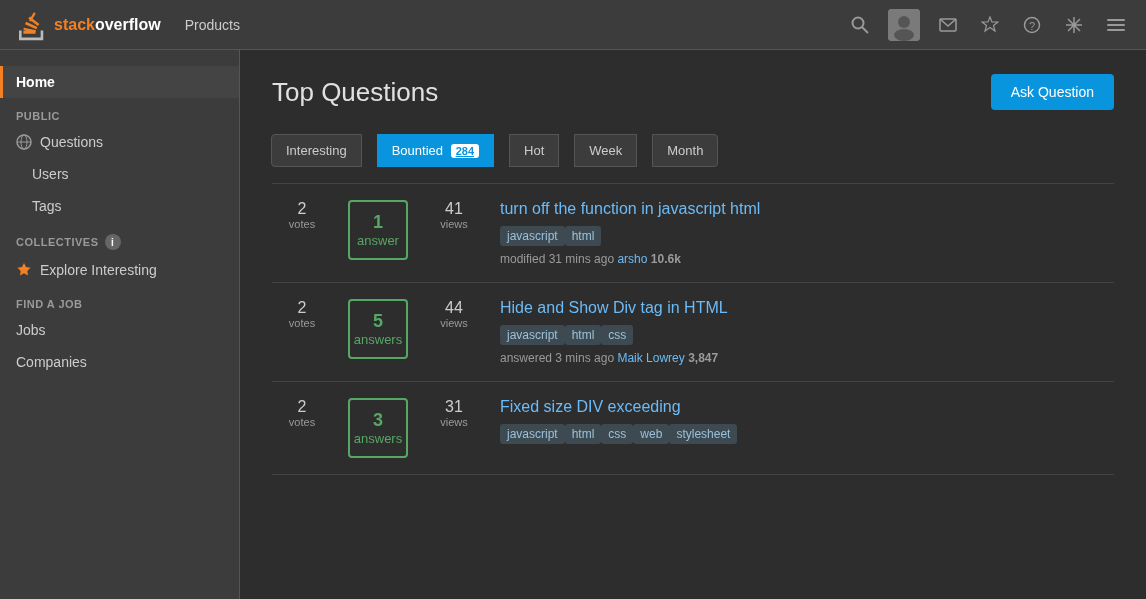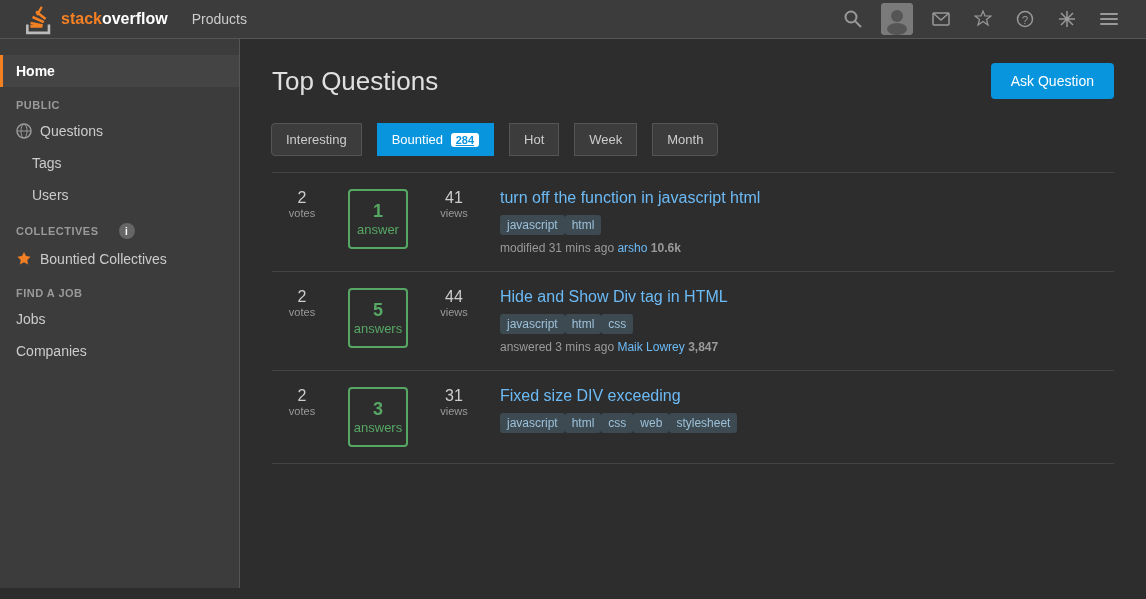--- a/index.html
+++ b/index.html
@@ -1,24 +1,24 @@
 <!DOCTYPE html>
 <html><head>
   <meta charset="utf-8">
   <style>
     * { box-sizing: border-box; margin: 0; padding: 0; }
     body { font-family: Arial, sans-serif; background: #2d2d2d; color: #ccc; font-size: 14px; }
 
     
     .topbar {
       background: #3c3c3c;
-      height: 39px;
-      display: flex;
-      align-items: center;
-      padding: 0 23px;
+      height: 50px;
+      display: flex;
+      align-items: center;
+      padding: 0 16px;
       gap: 16px;
       border-bottom: 1px solid #555;
     }
     .logo {
       display: flex;
       align-items: center;
       gap: 6px;
       text-decoration: none;
     }
     .logo-icon {
@@ -328,34 +328,34 @@
     <div class="sidebar-section-label">PUBLIC</div>
     <div class="sidebar-item">
       <svg width="16" height="16" viewBox="0 0 16 16" fill="none">
           <circle cx="8" cy="8" r="7" stroke="#999" stroke-width="1.5" fill="none"></circle>
           <ellipse cx="8" cy="8" rx="3" ry="7" stroke="#999" stroke-width="1"></ellipse>
           <line x1="1" y1="8" x2="15" y2="8" stroke="#999" stroke-width="1"></line>
         </svg>
       <span>Questions</span>
     </div>
     <div class="sidebar-item indent">
+      <span>Users</span>
+    </div>
+    <div class="sidebar-item indent">
       <span>Tags</span>
     </div>
-    <div class="sidebar-item indent">
-      <span>Users</span>
-    </div>
-    <div class="sidebar-section-label" style="display:flex;align-items:center;gap:20px;">
+    <div class="sidebar-section-label" style="display:flex;align-items:center;gap:6px;">
       <span>COLLECTIVES</span>
       <span style="background:#666;color:#fff;border-radius:50%;width:16px;height:16px;font-size:10px;display:flex;align-items:center;justify-content:center;cursor:pointer;">i</span>
     </div>
     <div class="sidebar-item">
       <svg width="16" height="16" viewBox="0 0 16 16" fill="none">
           <path d="M8 1l2 4 4.5.7-3.25 3.2.77 4.5L8 11.25 3.98 13.4l.77-4.5L1.5 5.7 6 5z" fill="#f48024"></path>
         </svg>
-      <span>Bountied Collectives</span>
+      <span>Explore Interesting</span>
     </div>
     <div class="sidebar-section-label">FIND A JOB</div>
     <div class="sidebar-item">
       <span>Jobs</span>
     </div>
     <div class="sidebar-item">
       <span>Companies</span>
     </div>
   </div>
 

